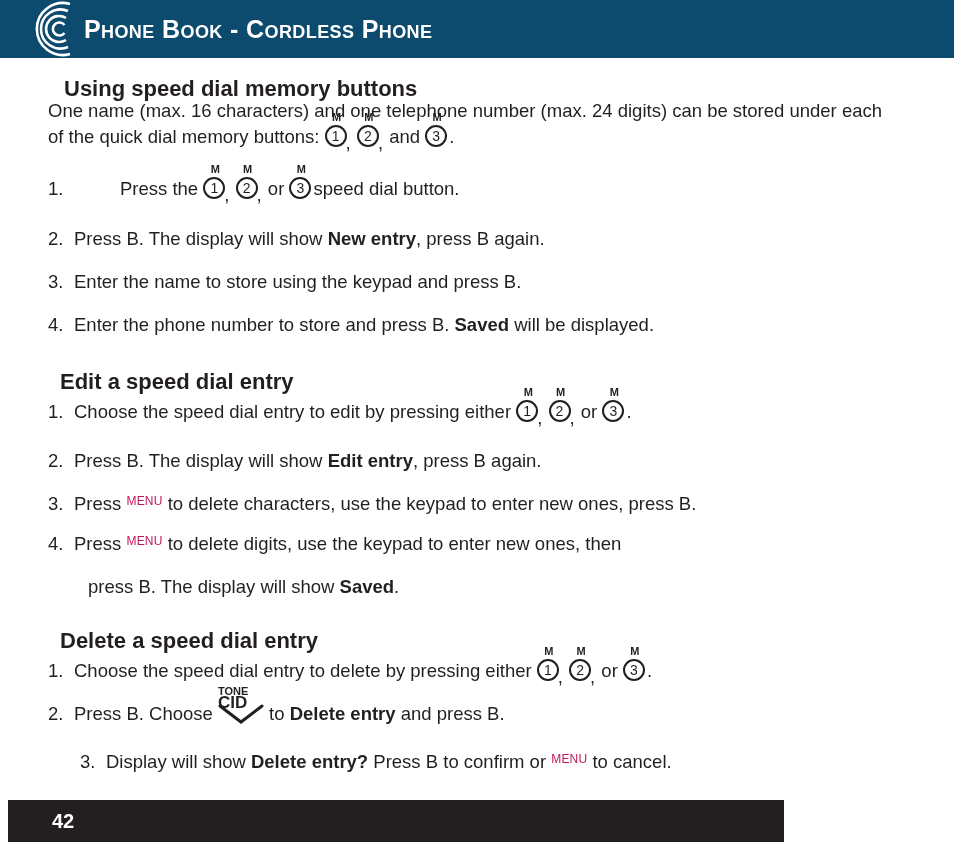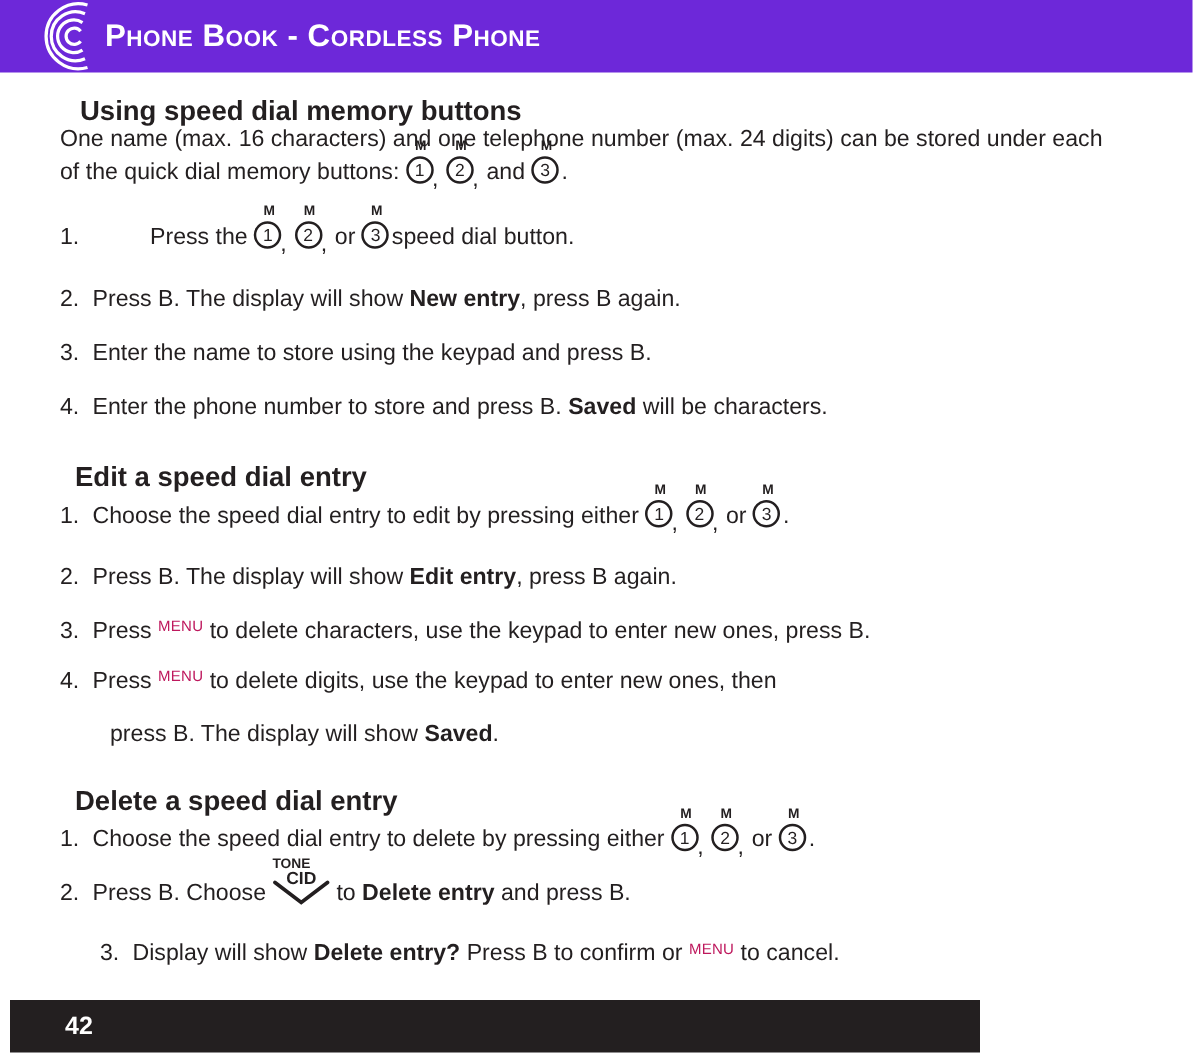--- a/index.html
+++ b/index.html
@@ -17,21 +17,21 @@
     overflow: hidden;
   }
 
   
   .header-bar {
     position: absolute;
     top: 0;
     left: 0;
     width: 954px;
     height: 58px;
-    background: #6d28d9;
+    background: #0c4a6e;
     overflow: hidden;
   }
   .header-logo {
     position: absolute;
     left: 30px;
     top: -2px;
     width: 62px;
     height: 62px;
   }
   .header-title {
@@ -171,22 +171,21 @@
     text-align: left;
     font-size: 11px;
     font-weight: bold;
     line-height: 11px;
   }
   .tonecid .t2 {
     position: absolute;
     top: -5px;
     left: 0;
     width: 46px;
-    text-align: center;
-    font-size: 14px;
+    font-size: 17px;
     font-weight: bold;
     line-height: 11px;
   }
   .tonecid svg {
     position: absolute;
     top: 2px;
     left: 0;
   }
 
   
@@ -279,21 +278,21 @@
     <b>New entry</b><span>, press B again.</span>
   </div>
 
   <div class="item" style="left:48px; top:211px;">
     <span class="num">3.</span><span>Enter the name to store using the keypad and press B.</span>
   </div>
 
   <div class="item" style="left:48px; top:254px;">
     <span class="num">4.</span><span>Enter the phone number to store and press B.</span>
     <b>Saved</b>
-    <span>will be characters.</span>
+    <span>will be displayed.</span>
   </div>
 
   <h2 class="section-heading" style="position:absolute; left:48px; top:298px;">Edit a speed dial entry</h2>
 
   <div class="item" style="left:48px; top:341px;">
     <span class="num">1.</span><span>Choose the speed dial entry to edit by pressing either</span>
     <span class="mbtn">
       <span class="cap">M</span>
       <span class="circ">1</span>
     </span><span class="comma">,</span>

